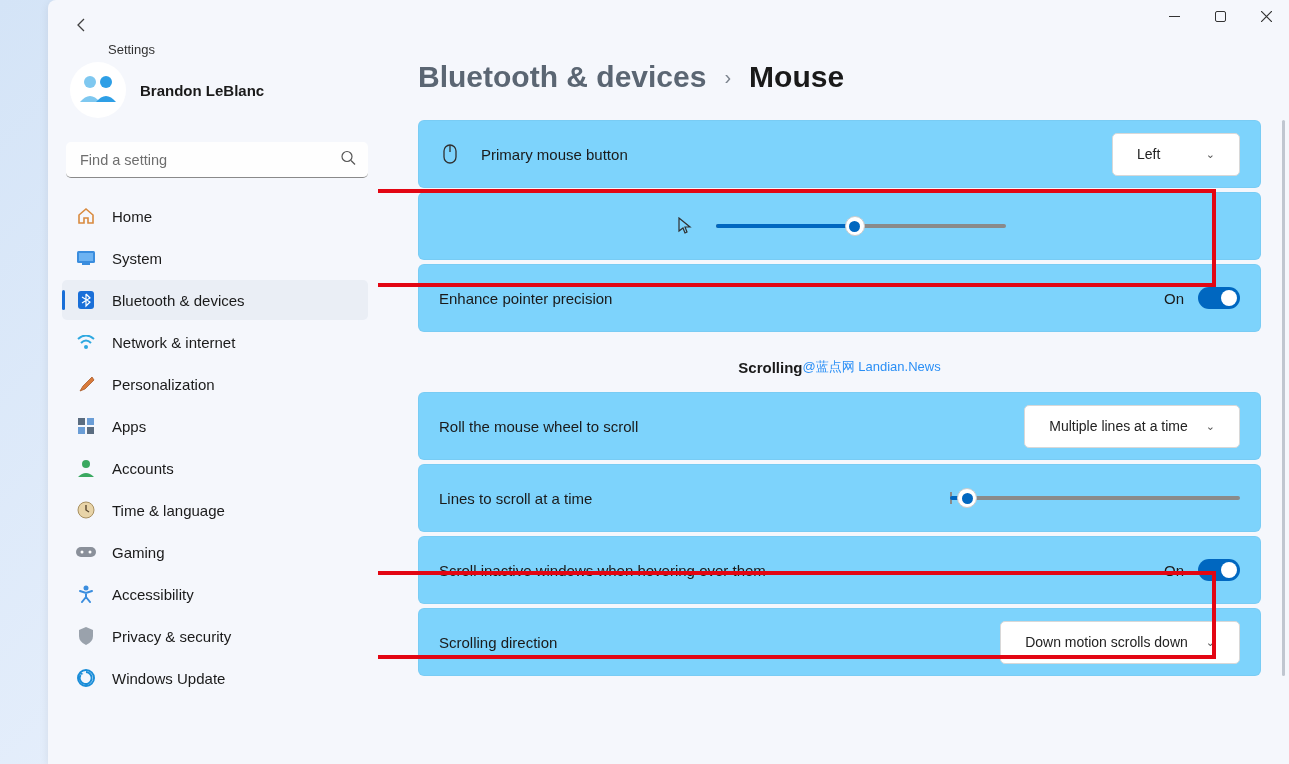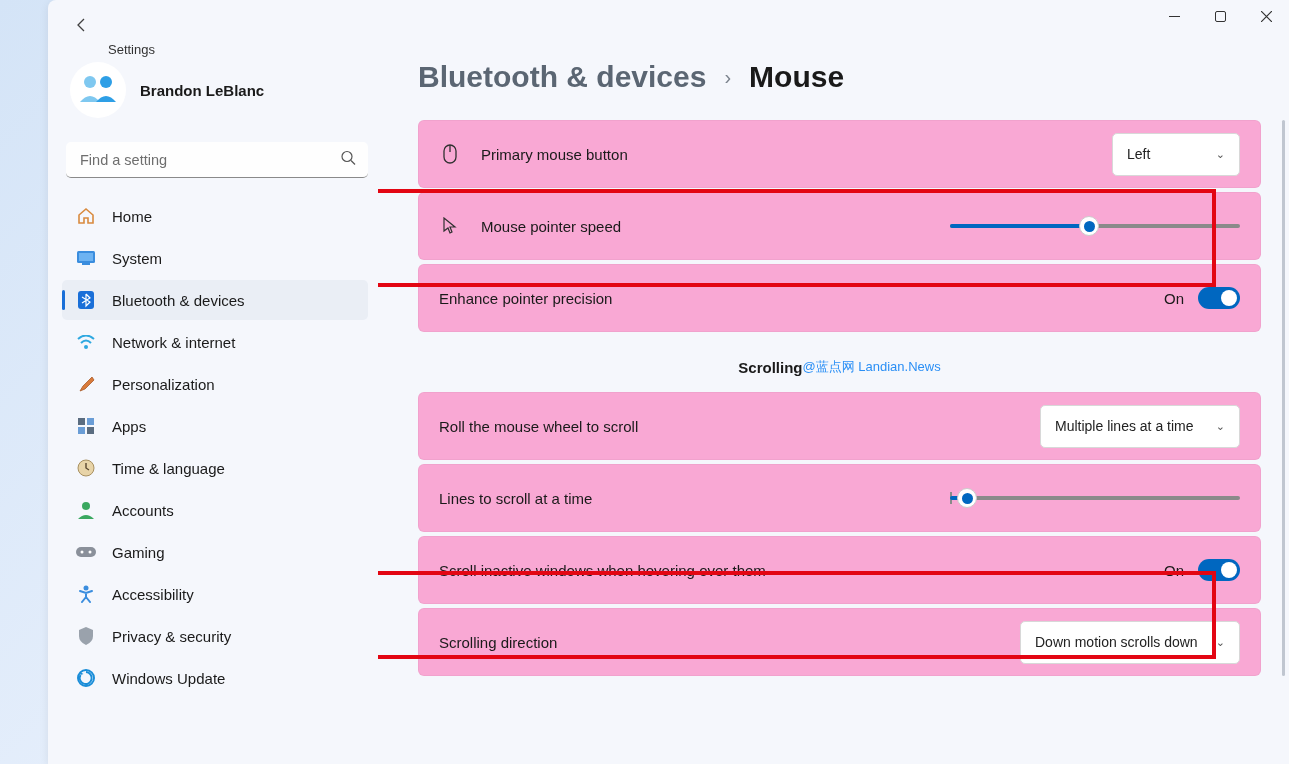--- a/index.html
+++ b/index.html
@@ -183,21 +183,21 @@
     .scrolltrack {
       position: absolute;
       right: -24px;
       top: 0;
       bottom: 0;
       width: 3px;
       background: #c0c6d0;
       border-radius: 2px;
     }
     .card {
-      background: #f9a8d4;
+      background: #7dd3fc;
       border-radius: 6px;
       min-height: 68px;
       display: flex;
       align-items: center;
       padding: 0 20px;
       gap: 20px;
       border: 1px solid rgba(0,0,0,0.03);
       justify-content: center;
     }
     .card-icon {
@@ -214,21 +214,21 @@
     .card-label.indent { margin-left: 0; }
     .dropdown {
       border: 1px solid #d8d8d8;
       background: #fff;
       border-radius: 5px;
       height: 43px;
       min-width: 128px;
       display: flex;
       align-items: center;
       justify-content: space-between;
-      padding: 0 14px;
+      padding: 0 24px;
       font-size: 14px;
       color: #222;
       gap: 18px;
     }
     .dropdown .chev { color: #555; font-size: 11px; }
     .slider {
       width: 290px;
       height: 20px;
       position: relative;
       display: flex;
@@ -428,35 +428,35 @@
                 <rect x="0" y="0" width="7" height="7" fill="#5a6c80"></rect>
                 <rect x="9" y="0" width="7" height="7" fill="#6a9dd6"></rect>
                 <rect x="0" y="9" width="7" height="7" fill="#6a9dd6"></rect>
                 <rect x="9" y="9" width="7" height="7" fill="#5a6c80"></rect>
               </svg>
             </span>
           <span class="nlabel">Apps</span>
         </li>
         <li class="nav-item">
           <span class="nicon">
+              <svg width="16" height="18" viewBox="0 0 16 18">
+                <circle cx="8" cy="5" r="4" fill="#3aa860"></circle>
+                <path d="M0 18 Q8 10 16 18" fill="#3aa860"></path>
+              </svg>
+            </span>
+          <span class="nlabel">Accounts</span>
+        </li>
+        <li class="nav-item">
+          <span class="nicon">
               <svg width="18" height="18" viewBox="0 0 18 18">
                 <circle cx="9" cy="9" r="8" fill="#e8d4a8" stroke="#a89060" stroke-width="1"></circle>
                 <path d="M9 4 V9 L12 11" stroke="#5a4830" stroke-width="1.4" fill="none"></path>
               </svg>
             </span>
           <span class="nlabel">Time &amp; language</span>
-        </li>
-        <li class="nav-item">
-          <span class="nicon">
-              <svg width="16" height="18" viewBox="0 0 16 18">
-                <circle cx="8" cy="5" r="4" fill="#3aa860"></circle>
-                <path d="M0 18 Q8 10 16 18" fill="#3aa860"></path>
-              </svg>
-            </span>
-          <span class="nlabel">Accounts</span>
         </li>
         <li class="nav-item">
           <span class="nicon">
               <svg width="20" height="14" viewBox="0 0 20 14">
                 <rect x="0" y="2" width="20" height="10" rx="5" fill="#8a909a"></rect>
                 <circle cx="6" cy="7" r="1.5" fill="#fff"></circle>
                 <circle cx="14" cy="7" r="1.5" fill="#fff"></circle>
               </svg>
             </span>
           <span class="nlabel">Gaming</span>
@@ -514,21 +514,20 @@
             <span class="chev">⌄</span>
           </div>
         </div>
 
         <div class="card">
           <span class="card-icon">
               <svg width="14" height="18" viewBox="0 0 14 18">
                 <path d="M1 1 L1 14 L5 11 L7 16 L9 15 L7 10 L12 10 Z" stroke="currentColor" stroke-width="1.2" fill="none"></path>
               </svg>
             </span>
-          <span class="card-label">Mouse pointer speed</span>
           <div class="slider">
             <div class="track"></div>
             <div class="fill" style="width:48%"></div>
             <div class="thumb" style="left:48%"></div>
           </div>
         </div>
 
         <div class="card">
           <span class="card-label indent">Enhance pointer precision</span>
           <div class="toggle-wrap">

